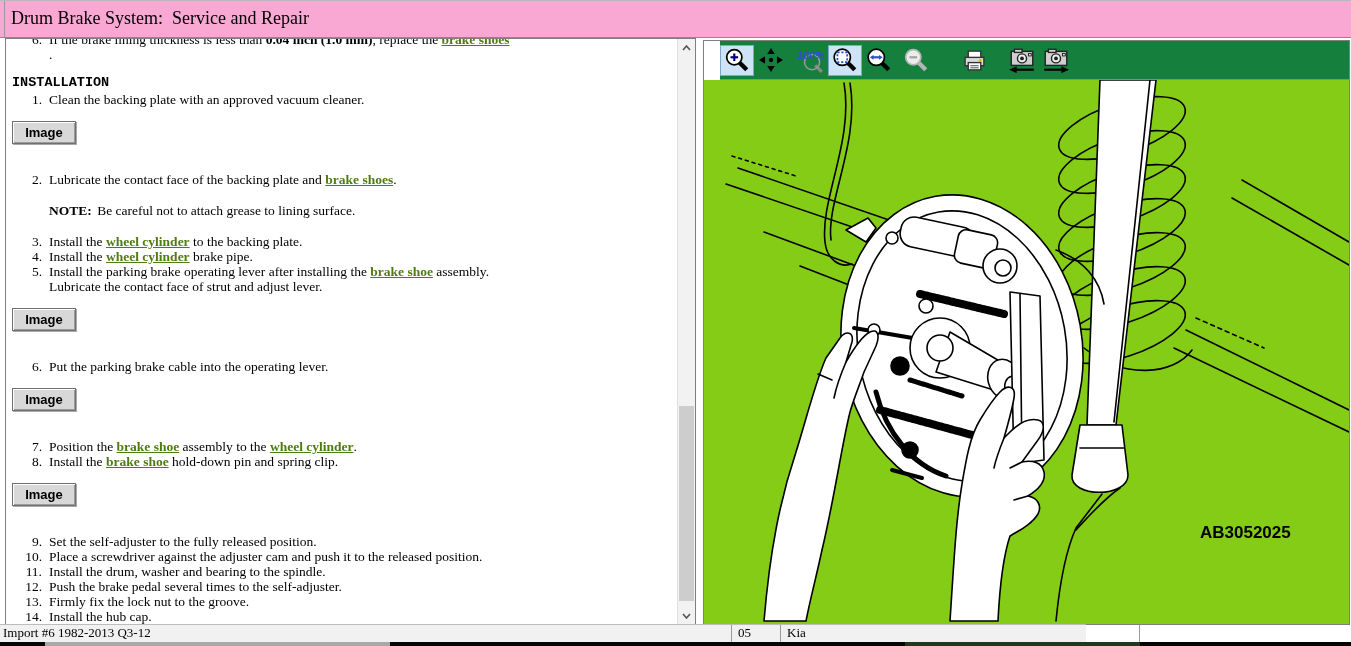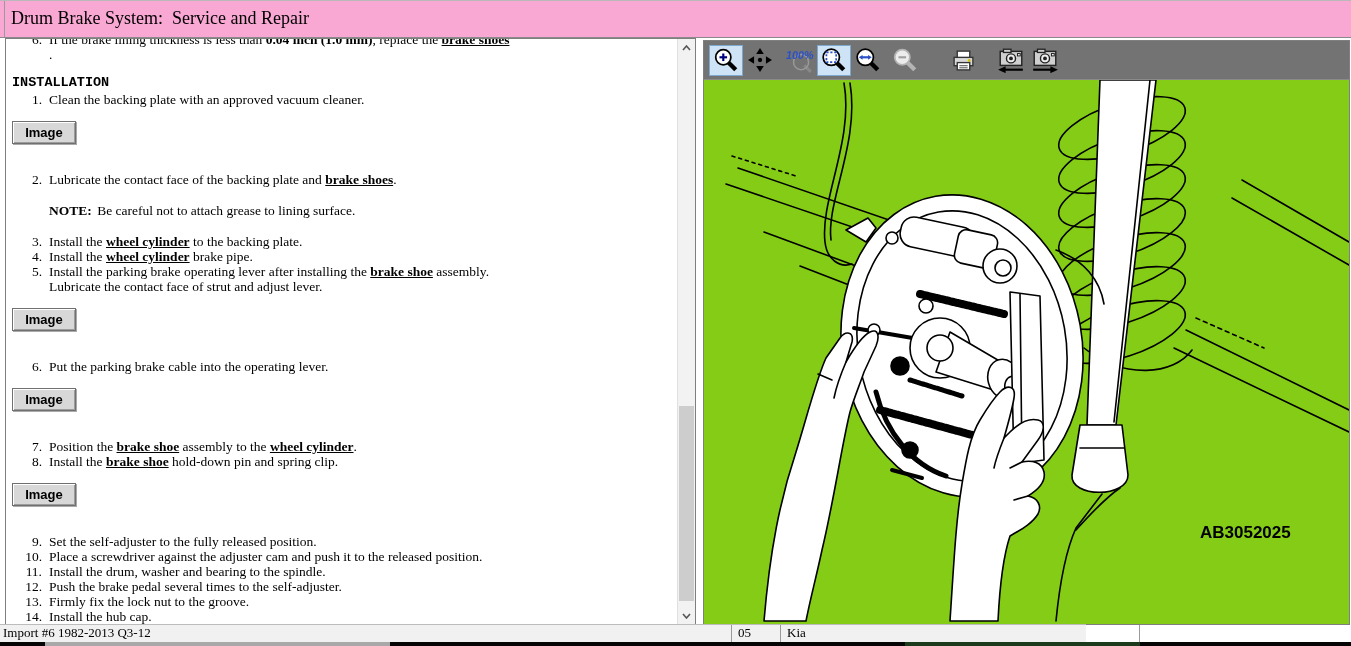--- a/index.html
+++ b/index.html
@@ -10,42 +10,42 @@
             border-top:1px solid #b9b9b9;border-bottom:1px solid #8a8a8a;}
   #titlebar .vline{position:absolute;left:4px;top:0;width:1px;height:36px;background:#9a9a9a;}
   #page-title{position:absolute;left:11px;top:7px;font-size:18px;white-space:pre;}
   
   #left-pane{position:absolute;left:5px;top:38px;width:689px;height:585px;
              border:1px solid #7f7f7f;background:#fff;overflow:hidden;}
   #content{position:absolute;left:0;top:-7px;right:18px;font-size:13.5px;line-height:15px;}
   .step{display:flex;}
   .num{width:36px;flex:none;text-align:right;margin-right:7px;}
   .txt{flex:1;}
-  .lnk{color:#000000;font-weight:bold;text-decoration:underline;cursor:pointer;}
+  .lnk{color:#4d7c0f;font-weight:bold;text-decoration:underline;cursor:pointer;}
   .bold{font-weight:bold;}
   .clip-cont{padding-left:43px;}
   .heading{font-weight:bold;margin:13px 0 2px 6px;font-family:Liberation Mono, monospace;}
   .note{margin:16px 0 16px 43px;}
   .note b{margin-right:2px;}
   .btnrow{margin:14px 0 28px 6px;}
   .imgbtn{width:64px;height:23px;font-family:"Liberation Sans",sans-serif;font-weight:bold;
           font-size:13px;color:#000;background:#d8d8d8;border:1px solid #707070;cursor:pointer;
           box-shadow:inset 1px 1px 0 #ffffff,inset -1px -1px 0 #9c9c9c,1px 1px 0 #aaa;}
   
   .sb{position:absolute;right:0;top:0;width:17px;height:100%;background:#f2f2f2;
       border-left:1px solid #e0e0e0;}
   .sb-btn{position:absolute;left:0;width:17px;height:17px;background:#f2f2f2;
           display:flex;align-items:center;justify-content:center;cursor:pointer;}
   .sb-up{top:0;}.sb-down{bottom:0;}
   .sb-thumb{position:absolute;left:1px;width:15px;top:367px;height:195px;background:#cdcdcd;cursor:pointer;}
   
   #right-pane{position:absolute;left:703px;top:40px;width:645px;height:583px;
               border:1px solid #7f7f7f;background:#fff;}
-  #toolbar{position:absolute;left:0;top:0;right:0;height:38px;background:#737373;
-           border-bottom:1px solid #8a8a8a;display:flex;align-items:center;padding-left:5px;}
+  #toolbar{position:absolute;left:16px;top:0;right:0;height:38px;background:#15803d;
+           border-bottom:1px solid #8a8a8a;display:flex;align-items:center;}
   .tb{width:34px;height:31px;padding:0;margin:0;background:transparent;border:1px solid transparent;
       display:flex;align-items:center;justify-content:center;cursor:pointer;}
   .tb.sel{background:#cfe3f6;border-color:#7da7cd;}
   .tb:disabled{cursor:default;}
   .gap6{margin-left:6px;}.gap3{margin-left:3px;}.gap24{margin-left:24px;}.gap14{margin-left:14px;}
   #image-area{position:absolute;left:0;top:39px;right:0;bottom:0;background:#84cc16;overflow:hidden;}
   #image-area svg{display:block;}
   
   #statusbar{position:absolute;left:0;top:624px;width:1086px;height:17px;background:#f1f1f1;
              border-top:1px solid #bcbcbc;display:flex;font-size:13px;line-height:16px;}

